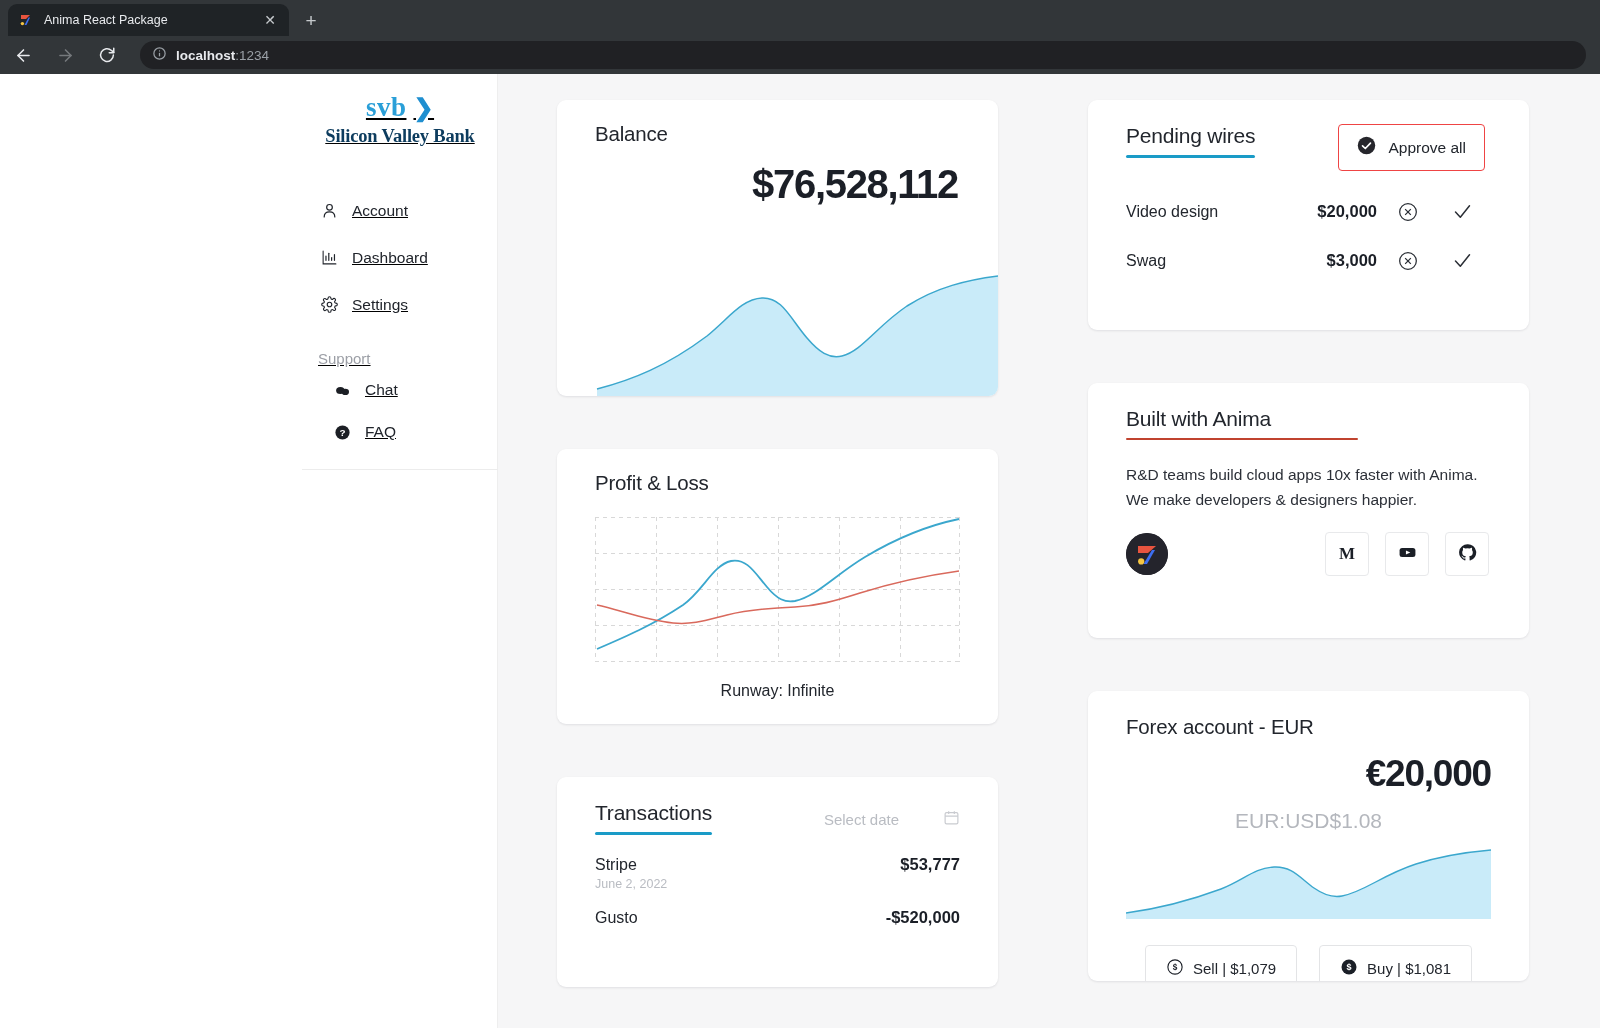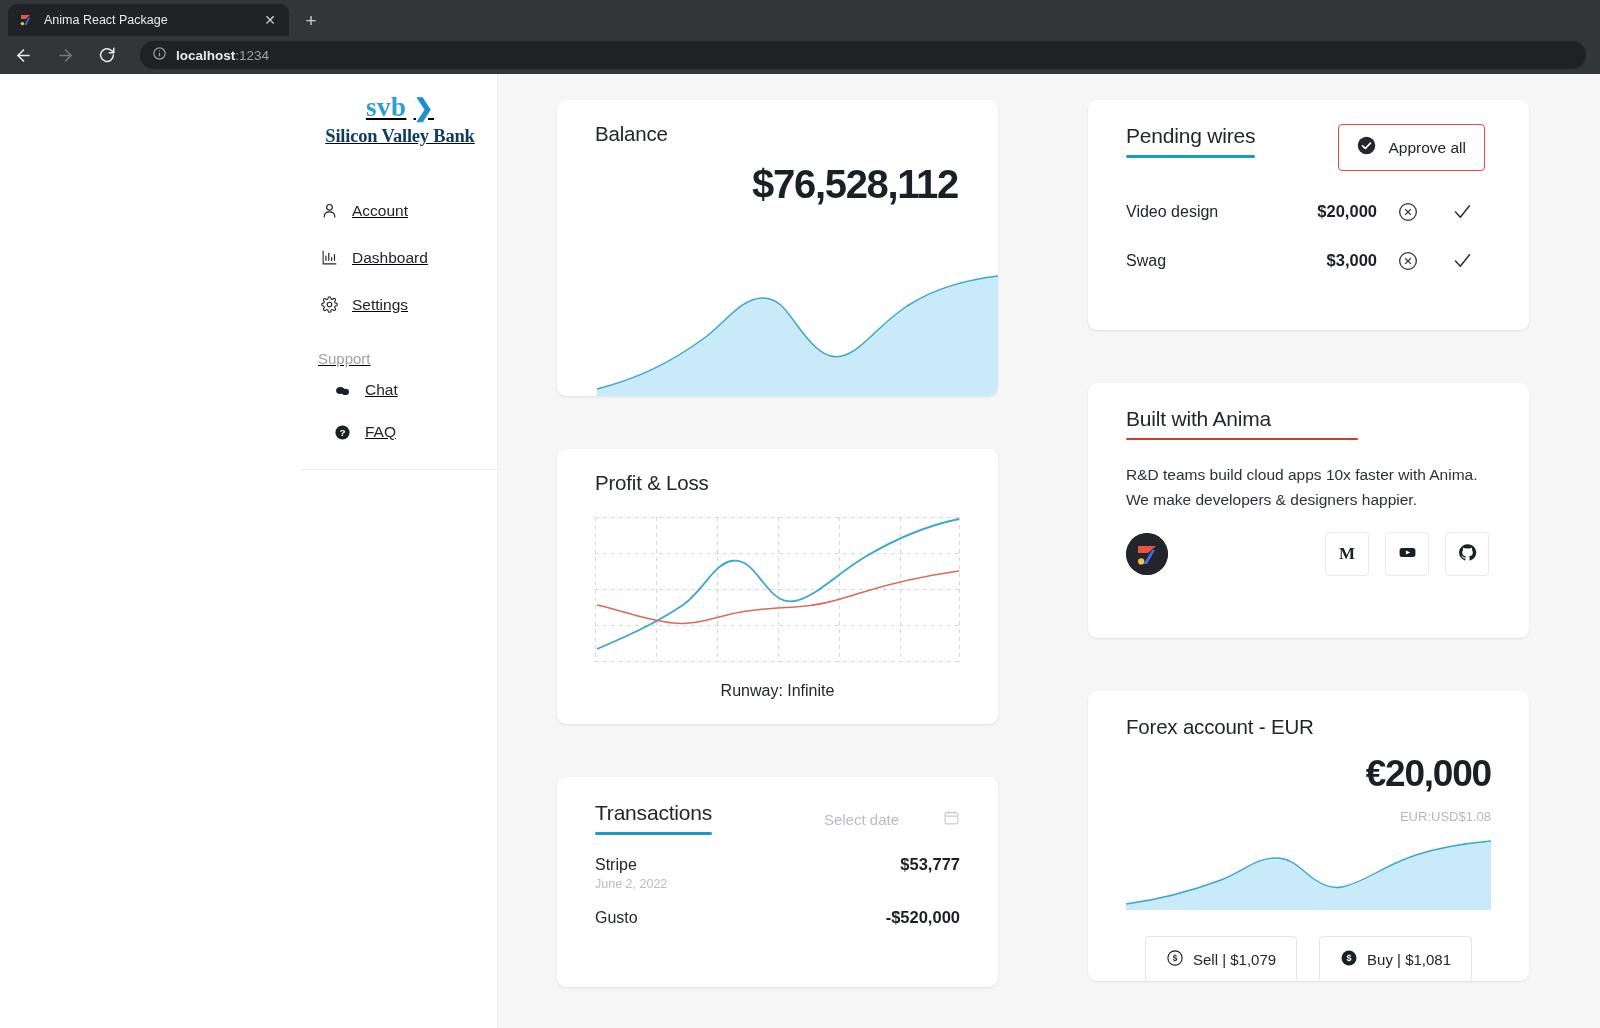--- a/index.html
+++ b/index.html
@@ -210,22 +210,22 @@
   }
 
   
   #forex-card { height: 290px; }
   #forex-title { padding: 24px 0 0 38px; }
   #forex-amount {
     text-align: right; padding: 14px 38px 0 0;
     font-size: 37px; font-weight: 700; color: #1b1f27; letter-spacing: -1.2px;
   }
   #forex-rate-row {
-    display: flex; justify-content: flex-end;
-    padding: 14px 38px 0 38px; font-size: 13px; color: #b4b7bd;
+    display: flex; justify-content: center;
+    padding: 14px 38px 0 38px; font-size: 21px; color: #b4b7bd;
   }
   #forex-chart-wrap { margin-top: 14px; padding: 0 38px; }
   #forex-actions {
     display: flex; gap: 22px; justify-content: center;
     padding: 22px 38px 0 38px;
   }
   .forex-btn {
     display: flex; align-items: center; gap: 9px;
     border: 1px solid #e3e4e6; border-radius: 4px; background: #fff;
     padding: 12px 20px; font-size: 15px; color: #22262d; white-space: nowrap;

